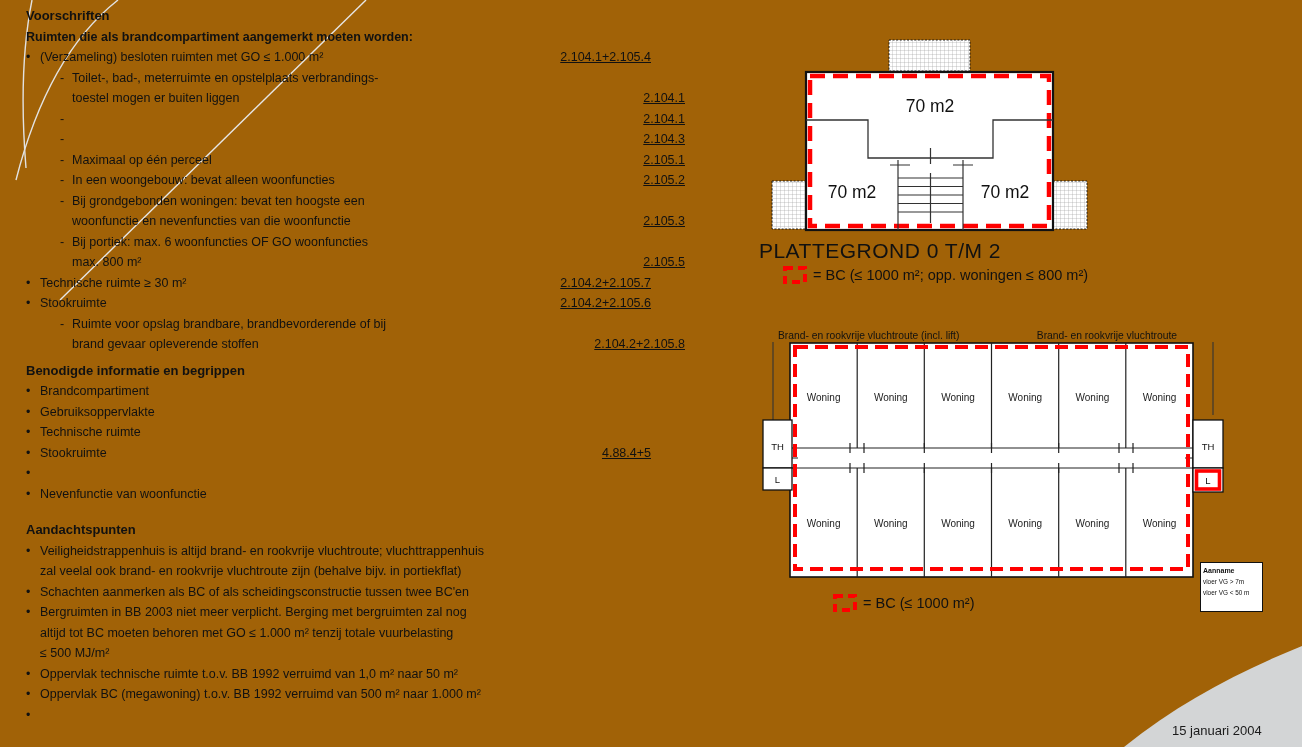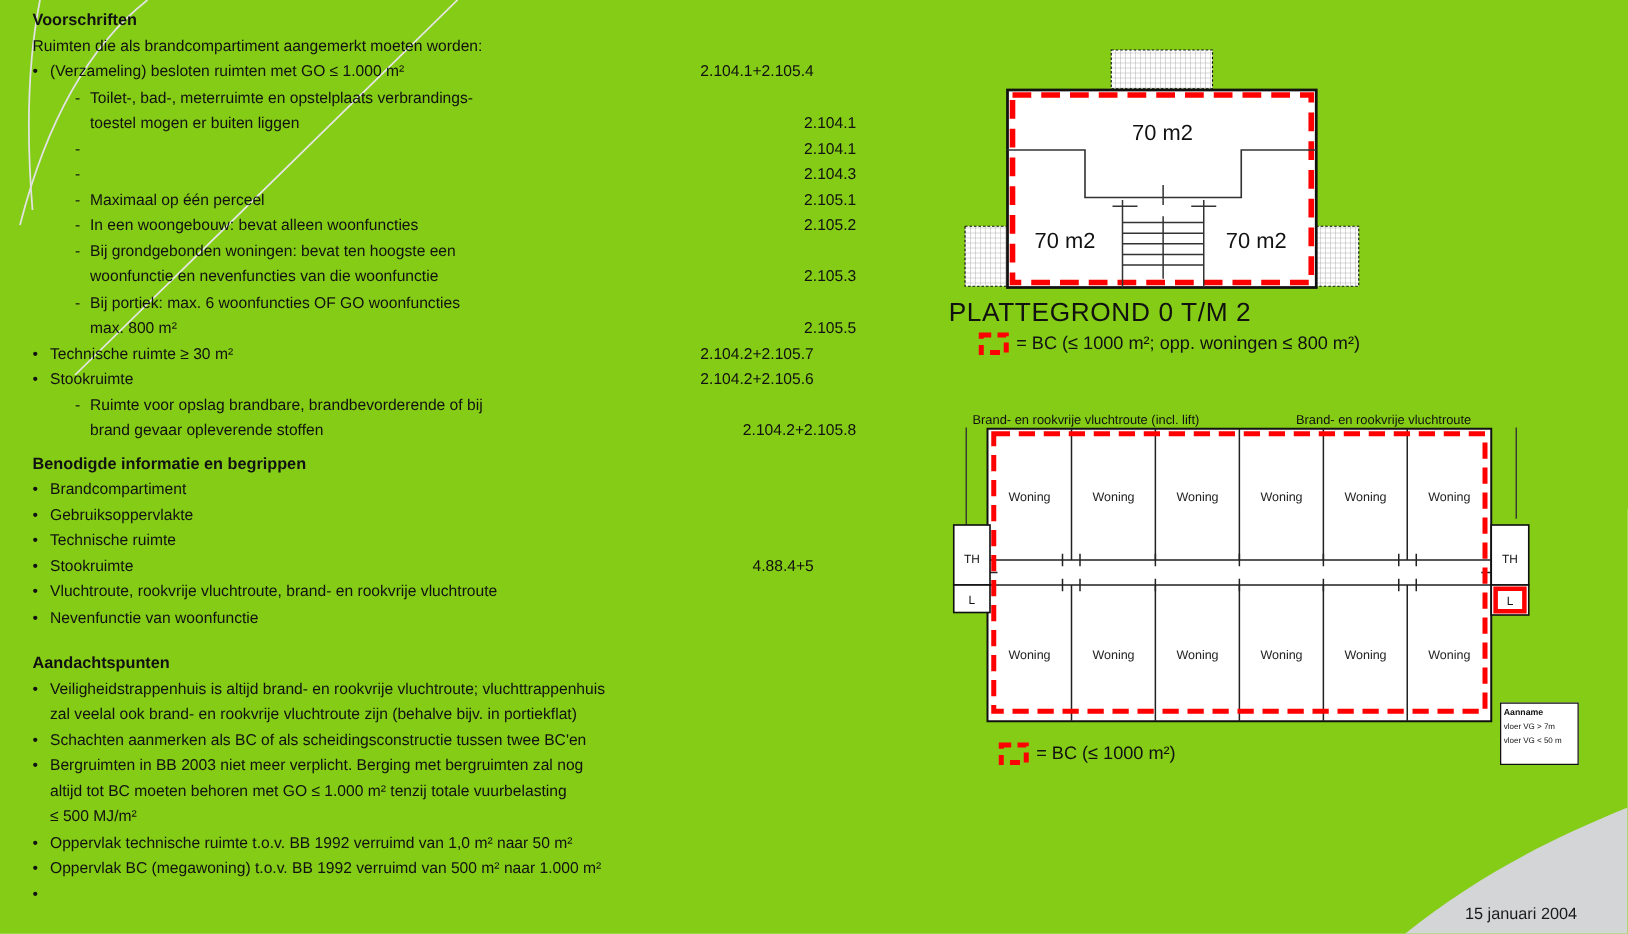--- a/index.html
+++ b/index.html
@@ -1,43 +1,43 @@
 <!DOCTYPE html>
 <html><head>
 <meta charset="utf-8">
 <style>
   html,body{margin:0;padding:0;}
   body{width:1302px;height:747px;overflow:hidden;background:#fff;
        font-family:"Liberation Sans","DejaVu Sans",sans-serif;color:#111;}
-  .page{position:relative;width:1302px;height:747px;background:#84cc16;}
+  .page{position:relative;width:1302px;height:747px;background:#a16207;}
   
   .decor{position:absolute;left:0;top:0;z-index:0;}
   
   .text-col{position:absolute;left:26px;top:6px;width:625px;z-index:1;
             font-size:12.5px;line-height:20.5px;}
   .section{margin:0;}
   .section.s1{margin-top:6px;}
   .section.s2{margin-top:16px;}
   .heading{font-weight:bold;font-size:13px;}
-  .intro{white-space:pre;}
+  .intro{white-space:pre;font-weight:bold;}
   .row{display:flex;align-items:flex-end;width:100%;}
   .row .marker{align-self:flex-start;flex:0 0 auto;}
   .row.lvl1 .marker{width:14px;}
   .row.lvl2{padding-left:34px;}
   .row.lvl2 .marker{width:12px;}
   .row .txt{white-space:pre;flex:0 1 auto;}
-  .row .ref{margin-left:auto;padding-left:8px;text-align:right;white-space:nowrap;}
+  .row .ref{margin-left:auto;padding-left:8px;text-align:right;white-space:nowrap;text-decoration:underline;}
   
   .d1-svg{position:absolute;left:740px;top:30px;z-index:1;}
   .d2-svg{position:absolute;left:740px;top:325px;z-index:1;}
   .caption1{position:absolute;left:740px;top:239px;width:280px;text-align:center;
             font-size:21px;letter-spacing:.5px;z-index:1;}
   .legend{position:absolute;display:flex;align-items:center;gap:5px;z-index:1;font-size:14.5px;}
   .legend1{left:782px;top:265px;}
-  .legend2{left:798px;top:593px;}
+  .legend2{left:832px;top:593px;}
   .note-box{position:absolute;left:1200px;top:562px;width:57px;height:44px;
             border:1.5px solid #111;background:#fff;padding:2px 2px;z-index:2;}
   .note-title{font-weight:bold;font-size:7px;line-height:11px;}
   .note-line{font-size:6.4px;line-height:11px;}
   .date{position:absolute;left:1172px;top:723px;font-size:13px;z-index:3;color:#1a1a1a;}
 </style>
 </head>
 <body>
 
 <div class="page">
@@ -125,21 +125,20 @@
           <span class="marker">•</span>
           <span class="txt">Technische ruimte</span>
         </div>
         <div class="row lvl1">
           <span class="marker">•</span>
           <span class="txt">Stookruimte</span>
           <span class="ref">4.88.4+5</span>
         </div>
         <div class="row lvl1">
           <span class="marker">•</span>
-          <span class="txt">Vluchtroute, rookvrije vluchtroute, brand- en rookvrije vluchtroute</span>
         </div>
         <div class="row lvl1">
           <span class="marker">•</span>
           <span class="txt">Nevenfunctie van woonfunctie</span>
         </div>
       </div>
       <div class="section s2">
         <div class="heading">Aandachtspunten</div>
         <div class="row lvl1">
           <span class="marker">•</span>

